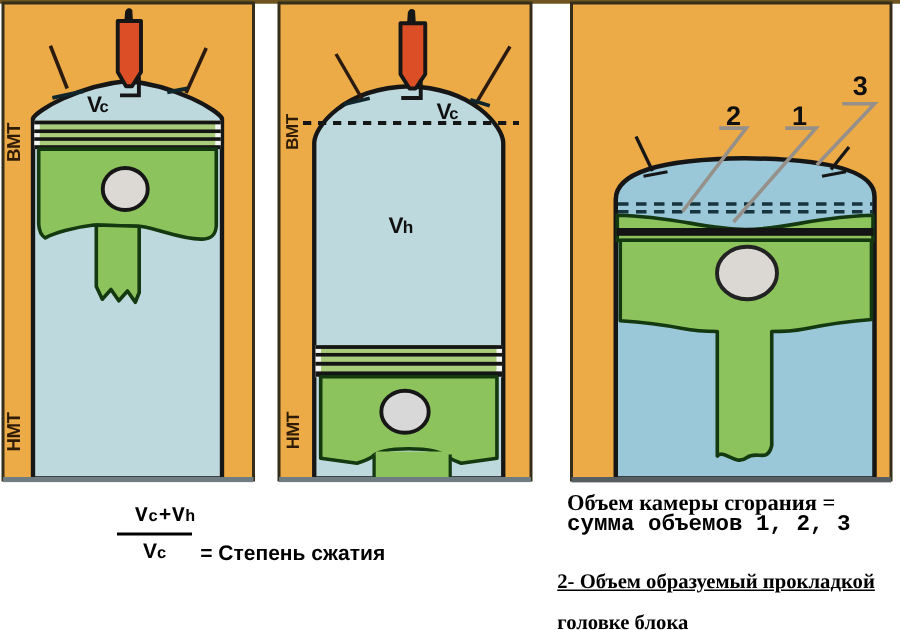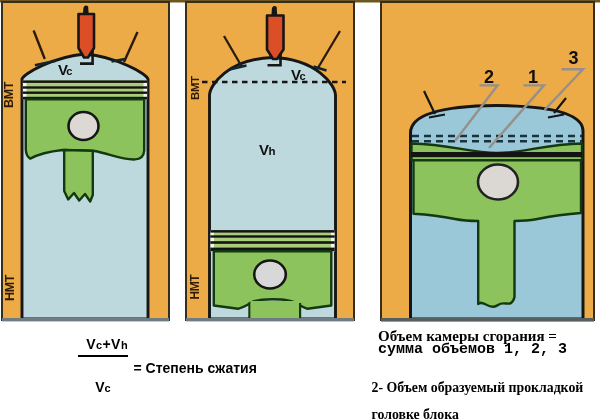--- a/index.html
+++ b/index.html
@@ -216,30 +216,30 @@
   <g>
     <text x="568.5" y="63.5" font-family="Liberation Sans" font-weight="bold" font-size="18" fill="#101010">3</text>
     <path d="M561.5,69.2 L583,69.2 L544.5,110" fill="none" stroke="#95908a" stroke-width="2.4"></path>
   </g>
 
   <g>
         <rect x="381" y="318" width="213" height="3.6" fill="#565e62"></rect>
       </g>
 </svg>
 
-<div class="txt" style="left:78px;top:335.5px;width:50px;text-align:right;font-size:14px;letter-spacing:0.4px;">V<span style="font-size:11px;">c</span>+V<span style="font-size:11px;">h</span></div>
+<div class="txt" style="left:90px;top:335.5px;width:50px;text-align:left;font-size:14px;letter-spacing:0.4px;font-family:Liberation Mono, monospace;">V<span style="font-size:11px;">c</span>+V<span style="font-size:11px;">h</span></div>
 
 <div style="position:absolute;left:78px;top:354.5px;width:50px;height:2.2px;background:#000;"></div>
 
-<div class="txt" style="left:78px;top:358.5px;width:50px;text-align:center;font-size:14px;margin-top:20px;">V<span style="font-size:11px;">c</span></div>
+<div class="txt" style="left:78px;top:358.5px;width:50px;text-align:center;font-size:14px;">V<span style="font-size:11px;">c</span></div>
 
 <div class="txt" style="left:133.5px;top:360px;font-size:14px;">= Степень сжатия</div>
 
 <div class="txt" style="left:378px;top:327.5px;font-size:15px;font-family:'Liberation Serif',serif;">Объем камеры сгорания =</div>
 
 <div class="txt" style="left:378px;top:341px;font-size:15px;font-family:Liberation Mono, monospace;">сумма объемов 1, 2, 3</div>
 
 
-<div class="txt" style="left:371.5px;top:379.5px;font-size:13.8px;font-family:'Liberation Serif',serif;">2- Объем образуемый прокладкой</div>
+<div class="txt" style="left:371.5px;top:379.5px;font-size:13.8px;font-family:'Liberation Serif',serif;text-decoration:underline;">2- Объем образуемый прокладкой</div>
 
 
 <div class="txt" style="left:371.5px;top:406.5px;font-size:13.8px;font-family:'Liberation Serif',serif;">головке блока</div>
 </div>
 
 </body></html>

